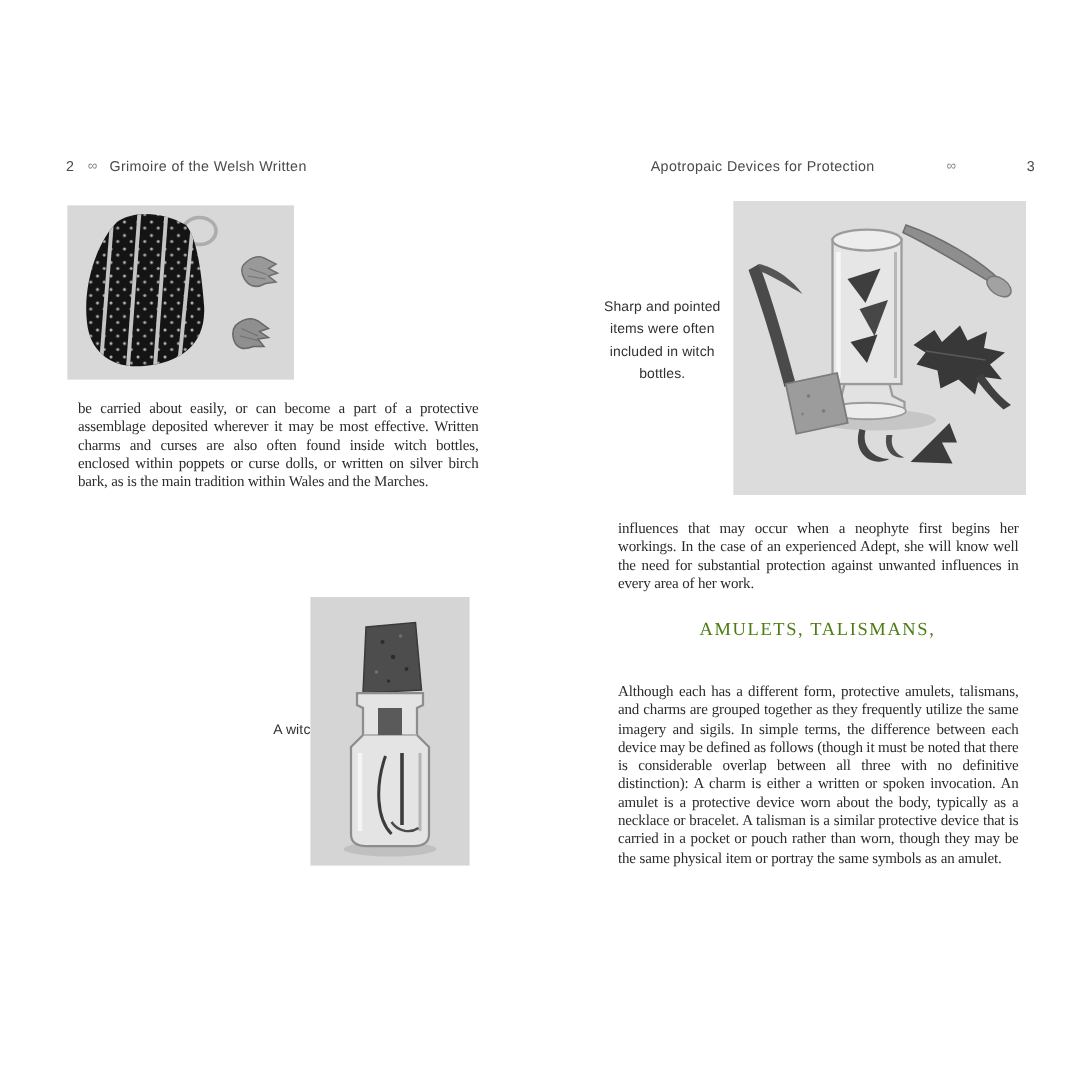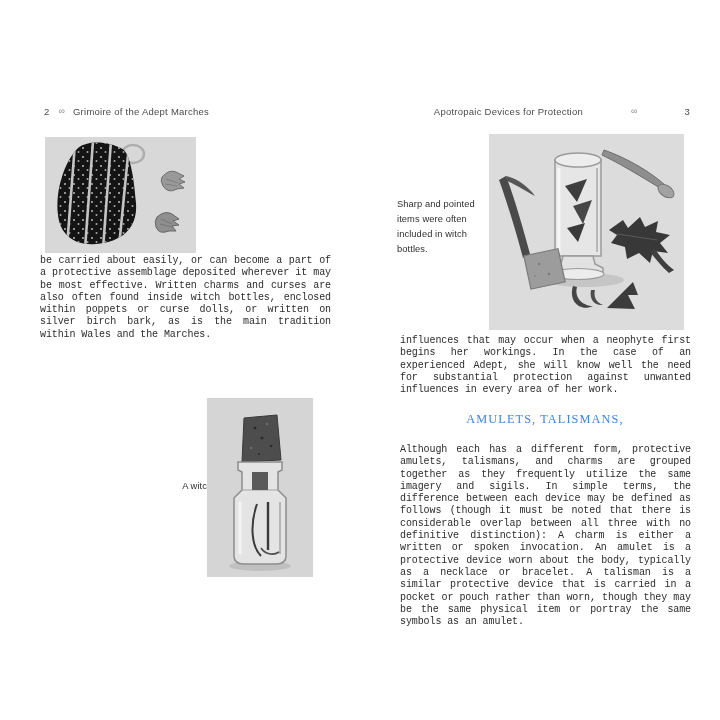--- a/index.html
+++ b/index.html
@@ -17,46 +17,46 @@
   .photo{position:absolute;background:#d7d7d7;}
   .photo svg{display:block;}
   .photo-bag{left:45px;top:137px;width:151px;height:116px;}
   .photo-bottle{left:207px;top:398px;width:106px;height:179px;}
   .photo-vial{left:489px;top:134px;width:195px;height:196px;}
 
   
   .caption{position:absolute;font-size:9.3px;line-height:15px;color:#2f2f2f;letter-spacing:.1px;text-align:right;}
   .cap-bag{left:207px;top:159px;width:130px;text-align:left;}
   .cap-bottle{left:131px;top:479px;width:110px;}
-  .cap-vial{left:397px;top:197px;width:89px;text-align:left;}
+  .cap-vial{left:397px;top:197px;width:89px;text-align:center;}
 
   
   .bodytext{position:absolute;width:291px;font-family:"Liberation Serif",serif;
             font-size:10px;line-height:12.3px;color:#2b2b2b;text-align:justify;
             letter-spacing:-.1px;}
-  .bodytext p{margin:0;font-family:Liberation Mono, monospace;}
+  .bodytext p{margin:12px;}
   .bodytext p.indent{text-indent:17px;}
   .body-left{left:40px;top:255px;}
   .body-right-top{left:400px;top:335px;}
   .body-right-main{left:400px;top:444px;}
 
   
   .section-head{position:absolute;left:400px;top:412px;width:290px;text-align:center;
                 font-family:"Liberation Serif",serif;font-size:12.3px;line-height:15.5px;
-                color:#3b82f6;letter-spacing:1.1px;}
+                color:#4d7c0f;letter-spacing:1.1px;}
 </style>
 </head>
 <body>
 
 <div class="spread">
 
   <div class="runhead runhead-left">
     <span>2</span>
     <span class="orn">∞</span>
-    <span>Grimoire of the Adept Marches</span>
+    <span>Grimoire of the Welsh Written</span>
   </div>
 
   <div class="photo photo-bag">
     <svg width="151" height="116" viewBox="0 0 151 116">
       <defs>
         <pattern id="dots" width="9" height="9" patternUnits="userSpaceOnUse">
           <circle cx="2" cy="2" r="1" fill="#b9b9b9"></circle>
           <circle cx="6.5" cy="6" r="1" fill="#a8a8a8"></circle>
         </pattern>
         <clipPath id="bagclip">

